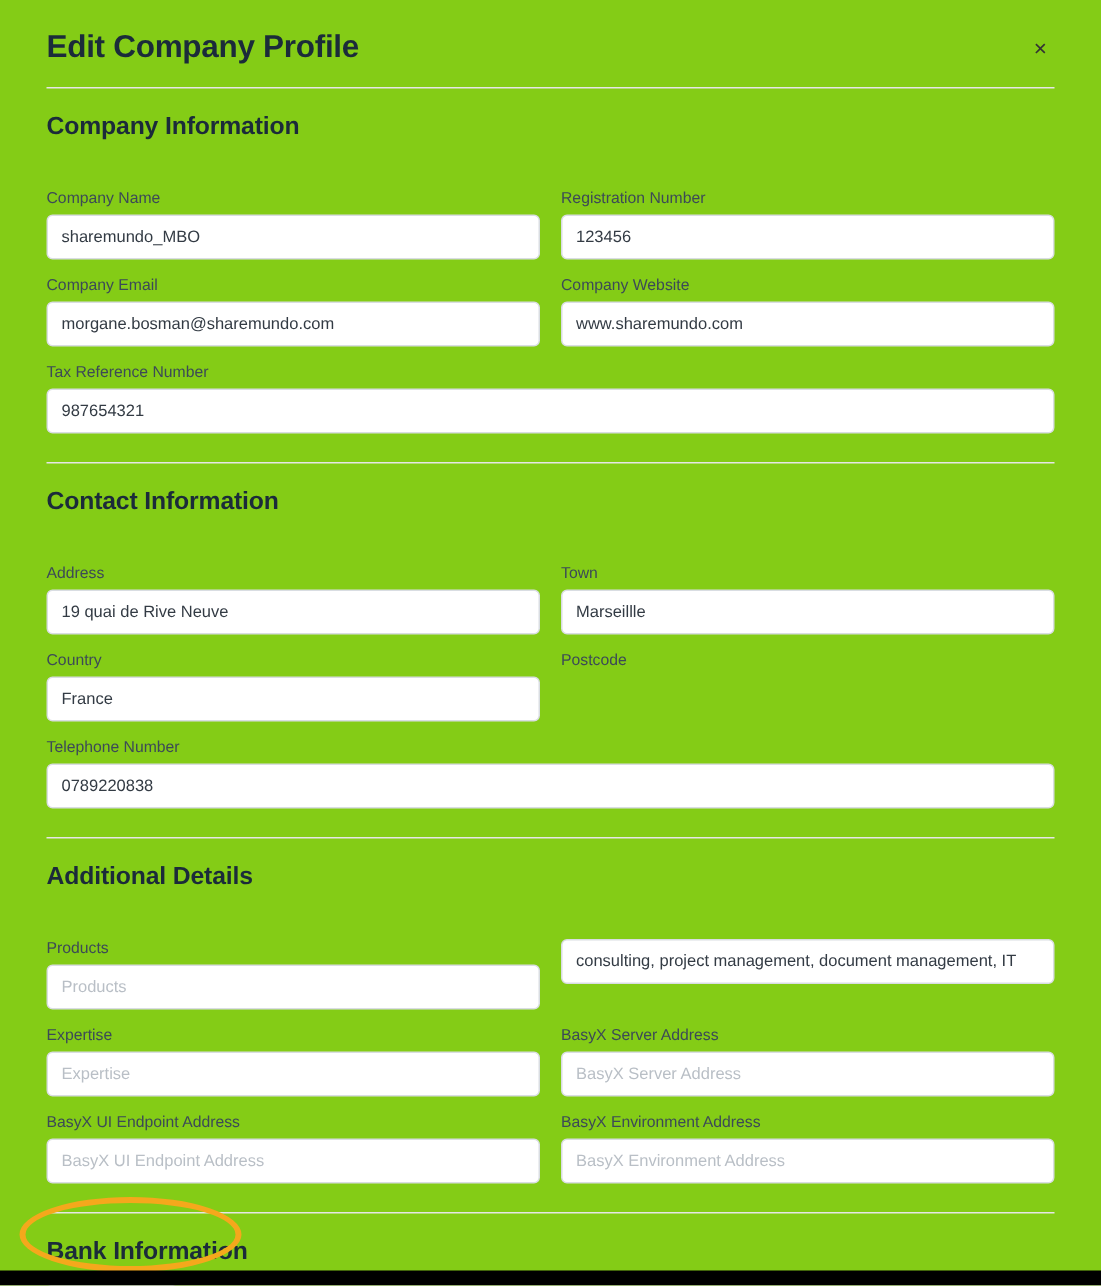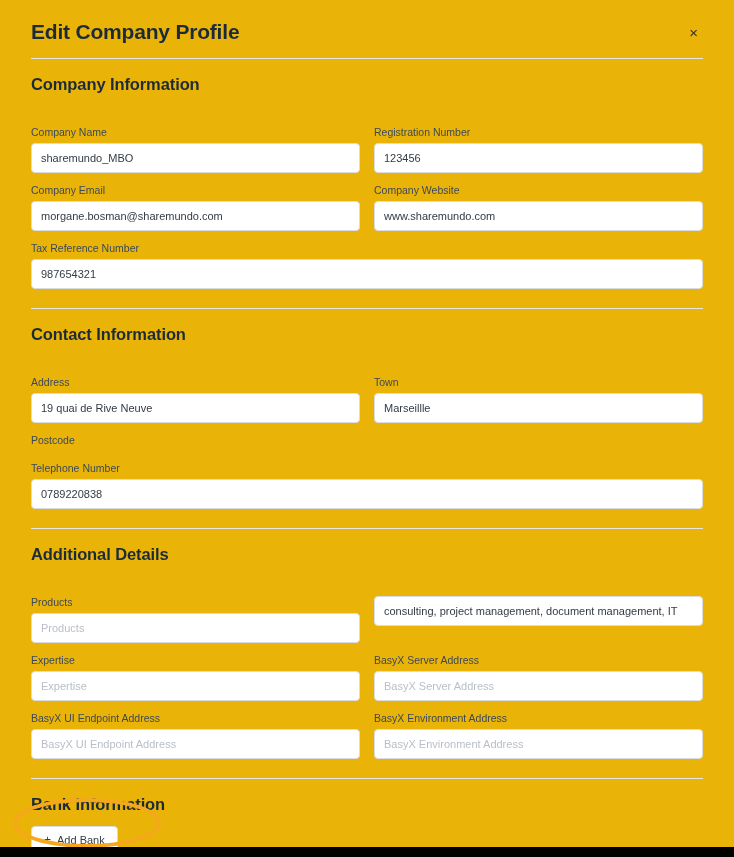--- a/index.html
+++ b/index.html
@@ -7,21 +7,21 @@
     margin: 0; padding: 0;
     width: 734px; height: 857px;
     background: #ffffff;
     font-family: "Liberation Sans", sans-serif;
     overflow: hidden;
   }
   .page {
     position: relative;
     width: 734px;
     height: 857px;
-    background: #eab308;
+    background: #84cc16;
   }
   .modal-header {
     display: flex;
     align-items: center;
     justify-content: space-between;
     padding: 20px 30px 0 31px;
   }
   .modal-title {
     font-size: 21px;
     font-weight: bold;
@@ -189,20 +189,24 @@
     <div class="grid">
       <div class="field">
         <label>Address</label>
         <input type="text" value="19 quai de Rive Neuve" style="">
       </div>
       <div class="field">
         <label>Town</label>
         <input type="text" value="Marseillle" style="">
       </div>
       <div class="field">
+        <label>Country</label>
+        <input type="text" value="France" style="">
+      </div>
+      <div class="field">
         <label>Postcode</label>
       </div>
       <div class="field full">
         <label>Telephone Number</label>
         <input type="text" value="0789220838" style="">
       </div>
     </div>
     <hr class="section-rule">
 
     

